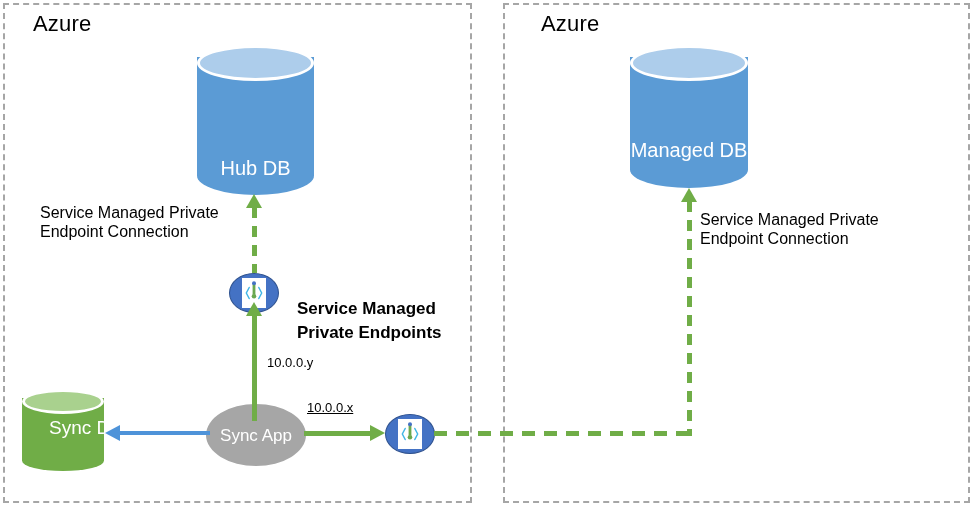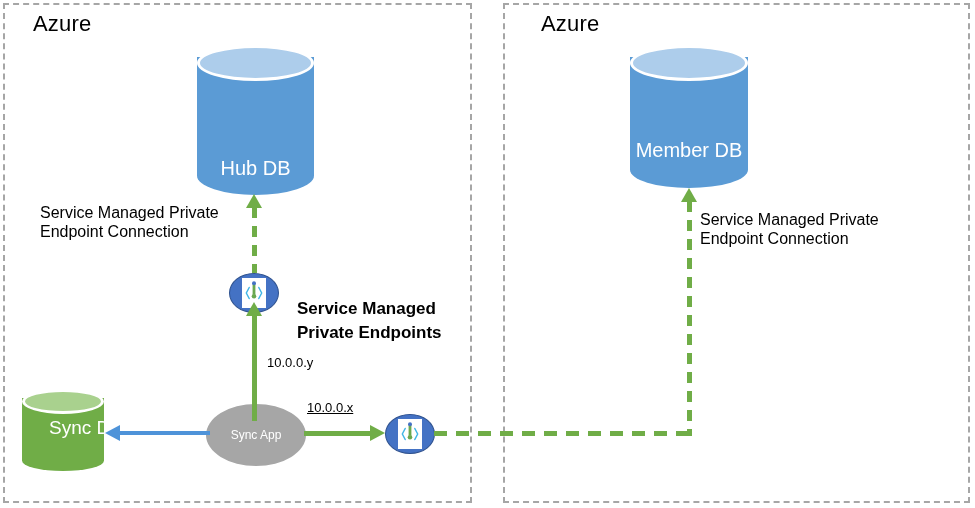--- a/index.html
+++ b/index.html
@@ -66,21 +66,21 @@
   #sync-db{left:22px;top:389px;width:82px;height:82px;}
   #sync-db .cyl-body{top:9px;height:73px;background:#70ad47;}
   #sync-db .cyl-top{top:0px;height:25px;background:#a9d18e;}
   #sync-db .cyl-text{top:404px;left:0;top:26px;font-size:19px;line-height:25px;margin-left:23px;}
 
   
   #sync-app{
     position:absolute;left:206px;top:404px;width:100px;height:62px;
     background:#a6a6a6;border-radius:50%;
     display:flex;align-items:center;justify-content:center;
-    text-align:center;color:#ffffff;font-size:12px;line-height:21px;
+    text-align:center;color:#ffffff;font-size:17px;line-height:21px;
   }
 
   
   .pe-badge{
     position:absolute;width:50px;height:40px;
     background:#4472c4;border-radius:50%;
     border:1px solid #2f528f;
     box-sizing:border-box;
   }
   .pe-card{
@@ -181,21 +181,21 @@
 
   <div class="cylinder" id="hub-db">
     <div class="cyl-body"></div>
     <div class="cyl-top"></div>
     <div class="cyl-text">Hub DB</div>
   </div>
 
   <div class="cylinder" id="member-db">
     <div class="cyl-body"></div>
     <div class="cyl-top"></div>
-    <div class="cyl-text">Member
+    <div class="cyl-text">Managed
 DB</div>
   </div>
 
   <div class="cylinder" id="sync-db">
     <div class="cyl-body"></div>
     <div class="cyl-top"></div>
     <div class="cyl-text">Sync
 DB</div>
   </div>
 

